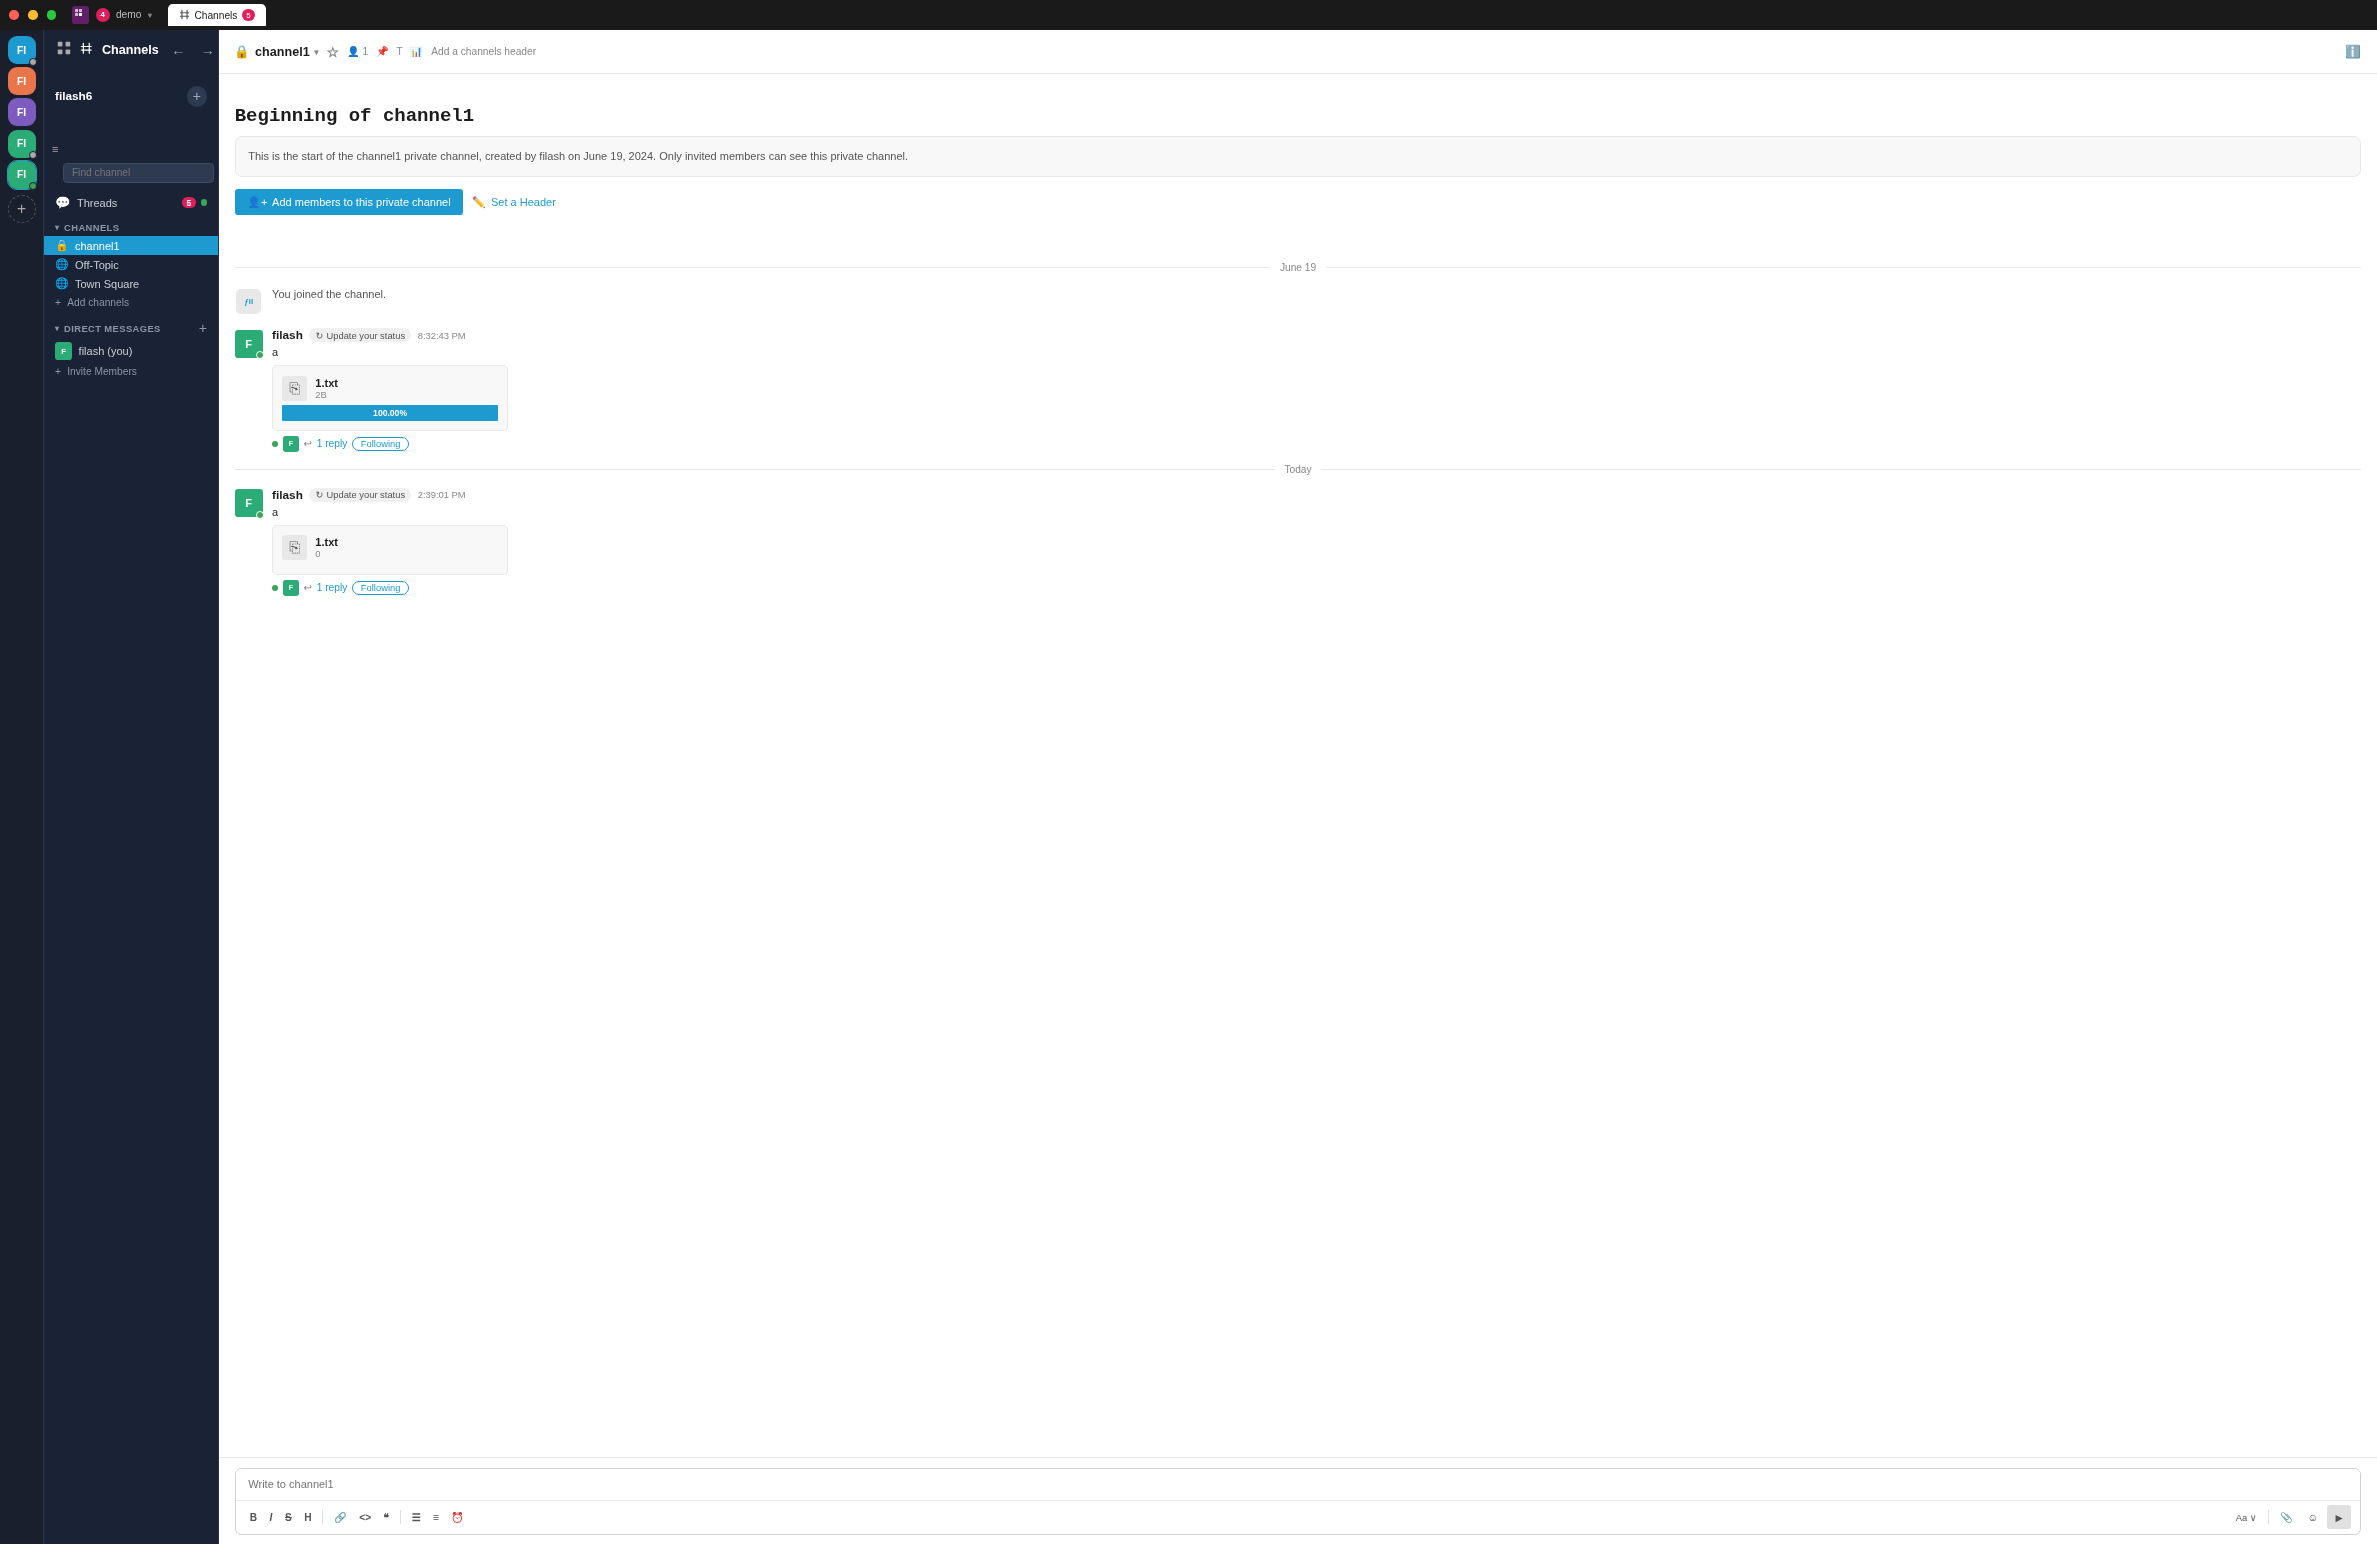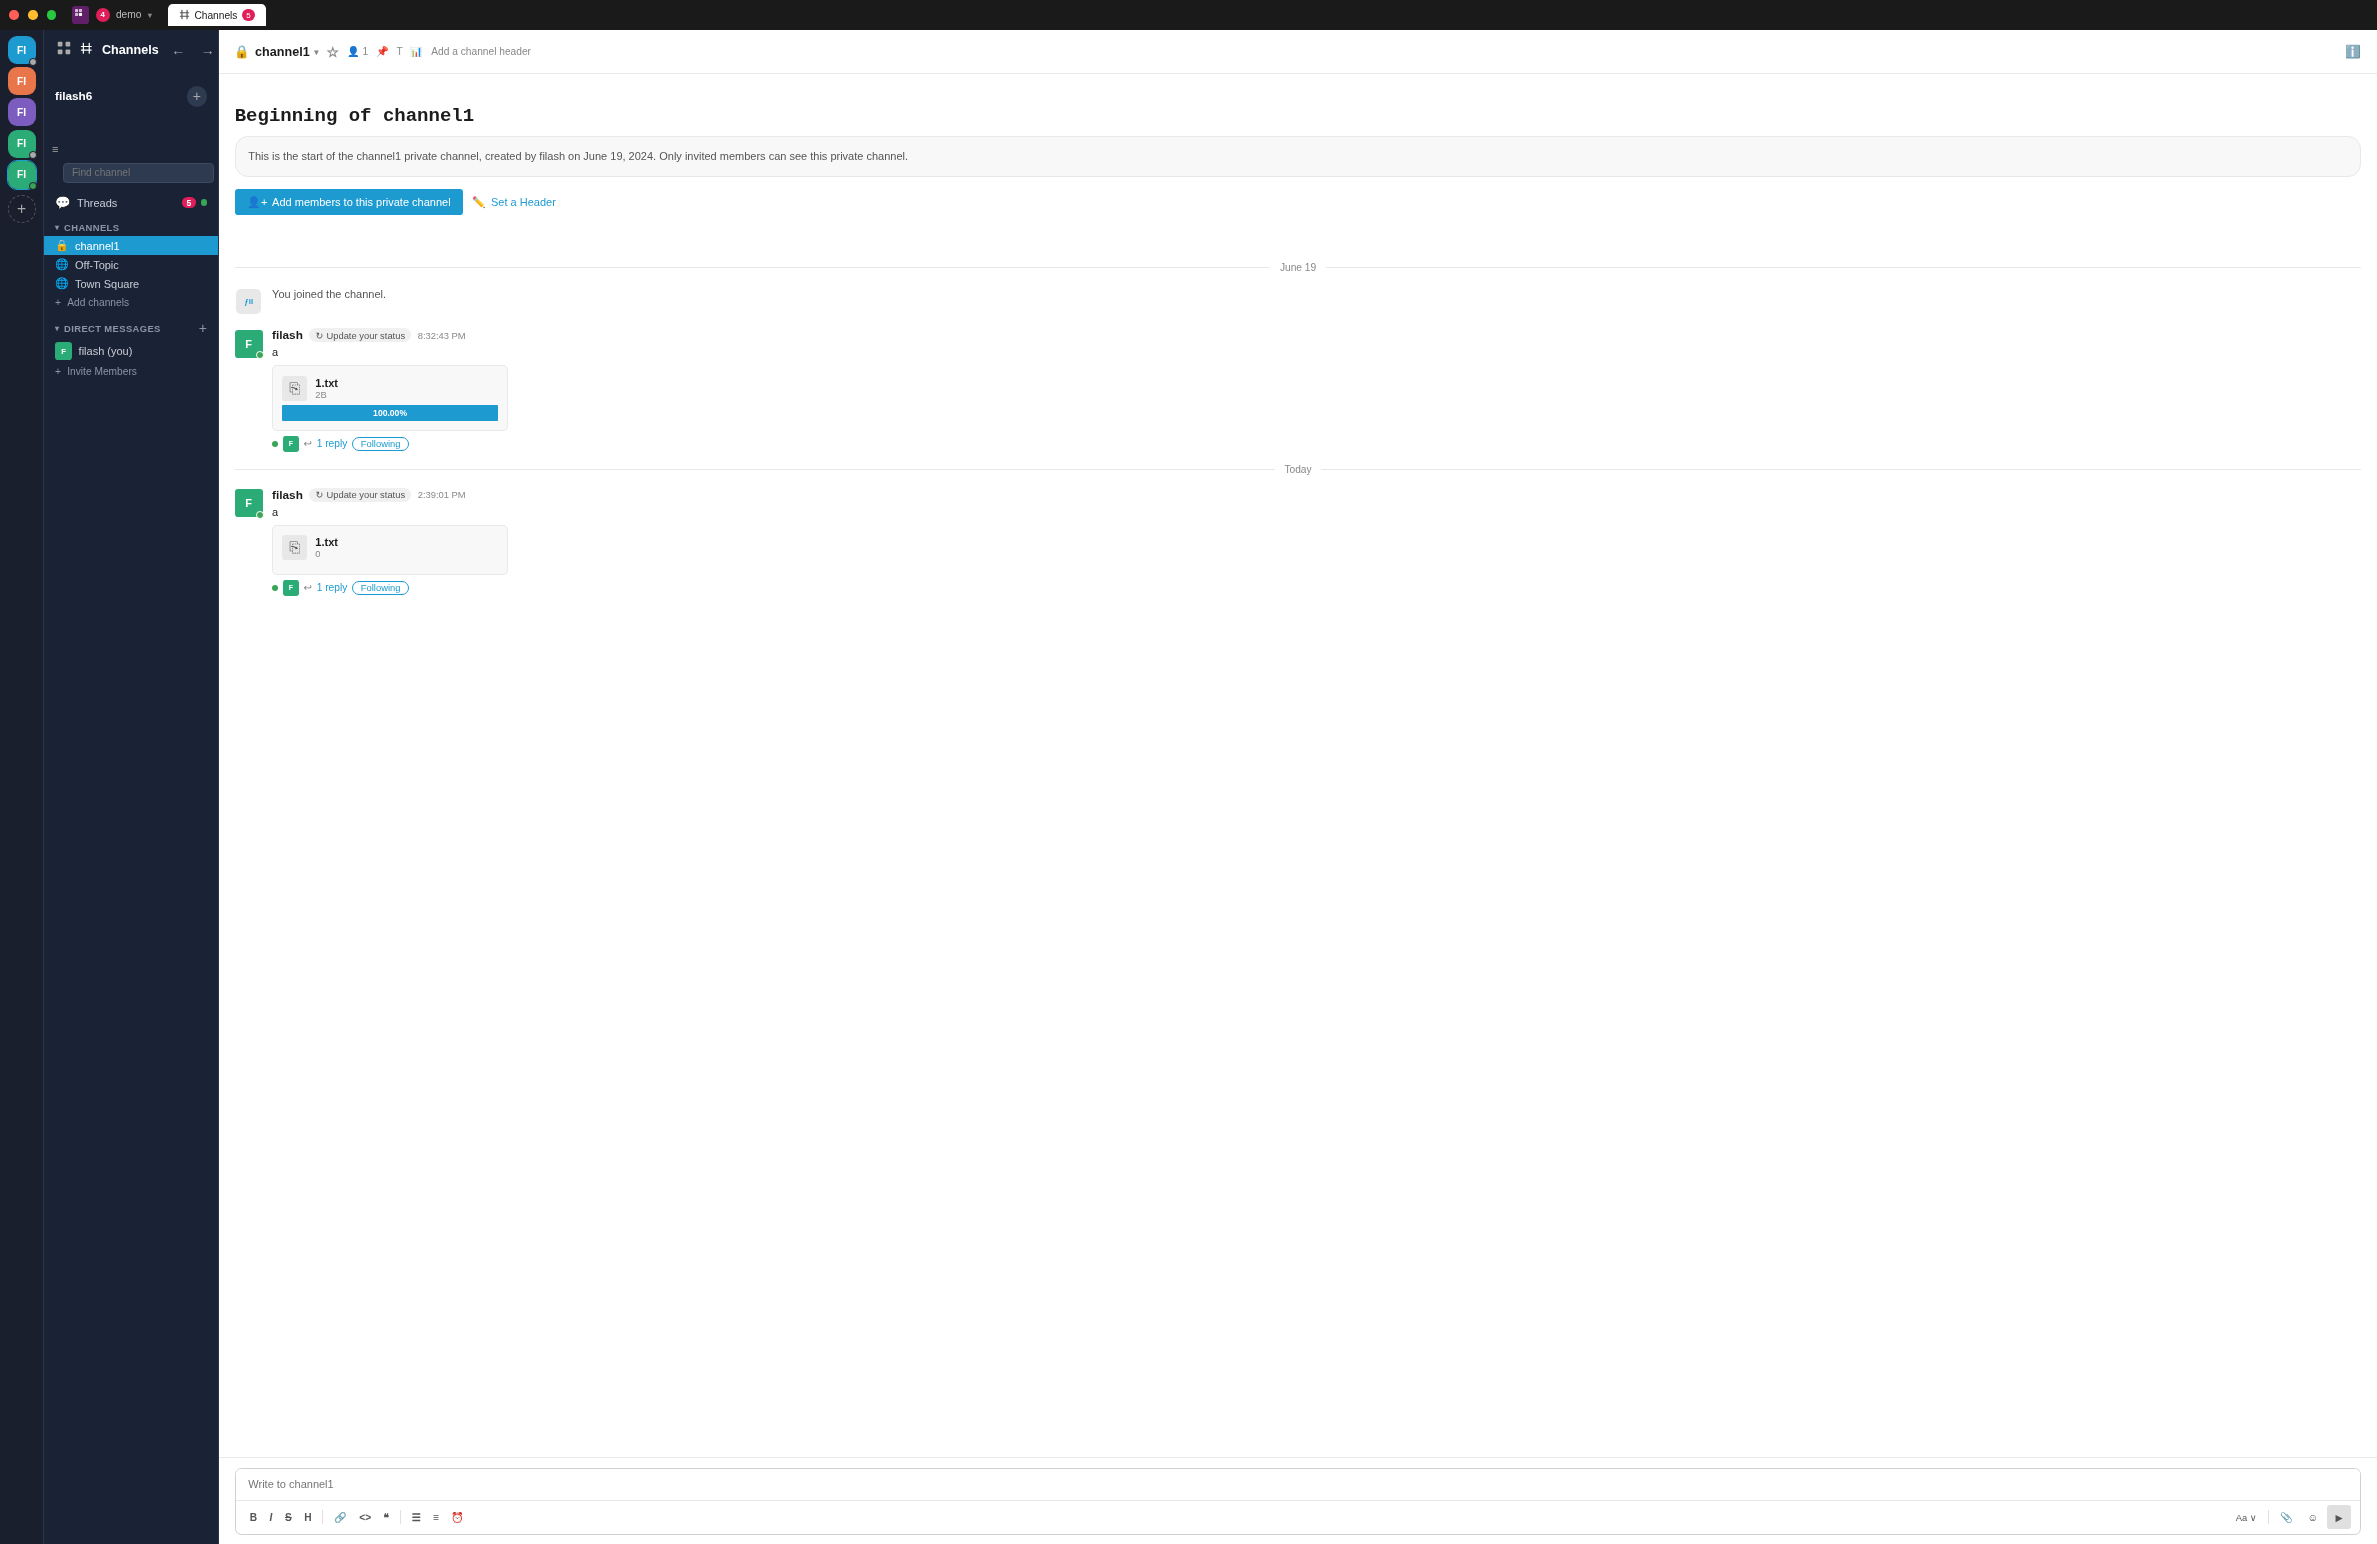--- a/index.html
+++ b/index.html
@@ -257,21 +257,21 @@
       padding: 31px 0 15.7px;
     }
     .channel-beginning h2 {
       font-size: 19px; font-weight: 700; color: #1d1c1d;
       font-family: 'Courier New', monospace;
       margin-bottom: 9.4px;
     }
     .channel-info-box {
       background: #f8f8f8;
       border: 0.8px solid #e8e8e8;
-      border-radius: 13px;
+      border-radius: 7px;
       padding: 11px 12.6px;
       color: #555;
       font-size: 11px;
       line-height: 1.5;
       margin-bottom: 12.6px;
     }
     .action-buttons {
       display: flex; gap: 9.4px; margin-bottom: 19px;
     }
     .btn-primary {
@@ -584,21 +584,21 @@
           <span style="font-size:8.6px; color:#888;">▾</span>
           <span style="font-size:14px; color:#888; margin-left:3.1px;">☆</span>
         </div>
         <div style="display:flex; align-items:center; gap:7.9px; color:#888; font-size:10.2px;">
           <span>
             👤 <span>1</span>
           </span>
           <span>📌</span>
           <span>T</span>
           <span>📊</span>
-          <span class="channel-header-placeholder">Add a channel header</span>
+          <span class="channel-header-placeholder">Add a channels header</span>
         </div>
         <div class="header-info-btn">ℹ️</div>
       </div>
 
       <div class="messages-area">
 
         <div class="channel-beginning">
           <h2>Beginning of channel1</h2>
           <div class="channel-info-box">
             <span>This is the start of the channel1 private channel, created by filash on June 19, 2024. Only invited members can see this private channel.</span>

